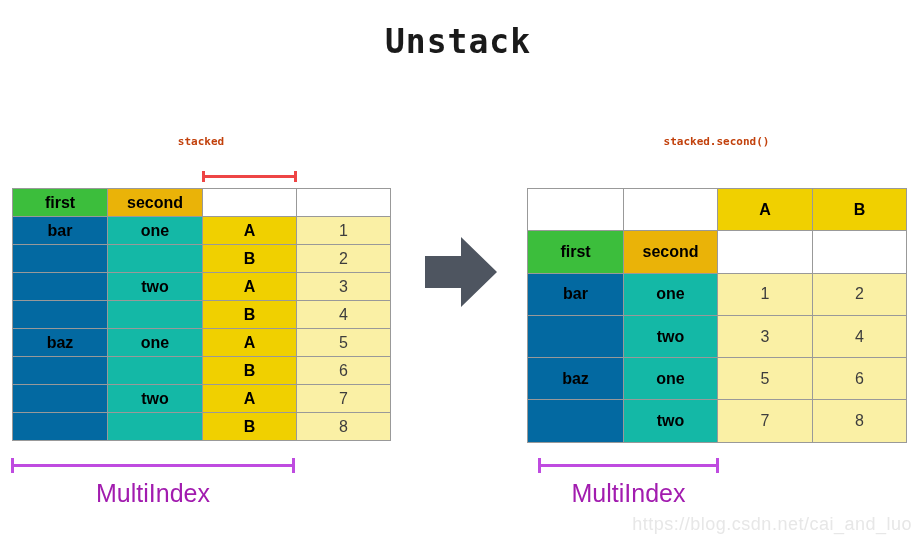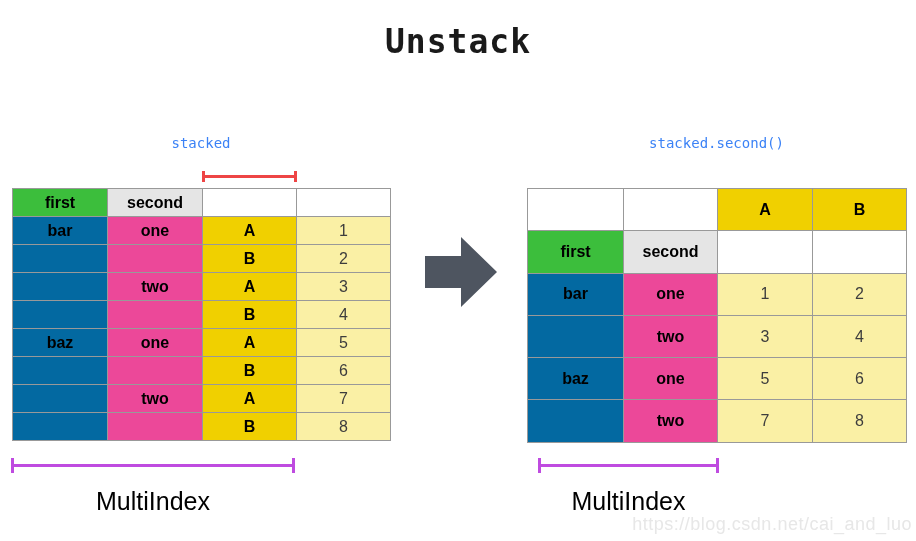--- a/index.html
+++ b/index.html
@@ -5,51 +5,51 @@
   * { margin:0; padding:0; box-sizing:border-box; }
   html,body { width:916px; height:541px; background:#ffffff; overflow:hidden; }
   .stage { position:relative; width:916px; height:433px; background:#fff;
            font-family:"Liberation Sans", sans-serif; }
 
   .title { position:absolute; top:22px; left:0; width:100%; text-align:center;
            font-family:"DejaVu Sans Mono", monospace; font-weight:600;
            font-size:33px; color:#1a1a1a; letter-spacing:1px; }
 
   .panel-label { position:absolute; text-align:center;
-           font-family:"DejaVu Sans Mono", monospace; font-size:14px; color:#3b82f6; }
+           font-family:"DejaVu Sans Mono", monospace; font-size:11px; color:#c2410c;font-weight:bold; }
   .label-left  { left:12px;  width:378px; top:135px; }
   .label-right { left:527px; width:379px; top:135px; }
 
   table { position:absolute; border-collapse:collapse; table-layout:fixed; }
   td { border:1px solid #999; text-align:center; vertical-align:middle;
        font-size:16px; overflow:hidden; }
   .t-left  { left:12px;  top:188px; }
   .t-right { left:527px; top:188px; }
   .t-left td  { height:28px; }
   .t-right td { height:42.3px; }
 
   .b { font-weight:bold; color:#000; }
   .v { font-weight:normal; color:#3d3d3d; }
   .c-green   { background:#3cbe3c; }
-  .c-lgreen  { background:#e5e5e5; }
+  .c-lgreen  { background:#eab308; }
   .c-blue    { background:#0369a1; }
-  .c-lblue   { background:#ec4899;margin-left:8px; }
+  .c-lblue   { background:#14b8a6;margin-left:8px; }
   .c-gold    { background:#f0d000; }
   .c-lyellow { background:#faf0a5; }
   .c-white   { background:#ffffff; }
 
   .bracket { position:absolute; border-left:3px solid; border-right:3px solid; }
   .bracket::before { content:""; position:absolute; left:0; right:0; top:50%;
                      margin-top:-1.5px; height:3px; background:currentColor; }
   .red-bracket     { color:#ee4545; left:202px; top:171px; width:95px; height:11px; }
   .mi-bracket-left { color:#bf4be0; left:11px;  top:458px; width:284px; height:15px; }
   .mi-bracket-right{ color:#bf4be0; left:538px; top:458px; width:181px; height:15px; }
 
   .mi-label { position:absolute; top:479px; text-align:center;
-              font-size:25px; color:#000000;margin-top:8px; }
+              font-size:25px; color:#a21caf; }
   .mi-label-left  { left:11px;  width:284px; }
   .mi-label-right { left:538px; width:181px; }
 
   .arrow { position:absolute; left:425px; top:237px; }
 
   .watermark { position:absolute; right:4px; top:514px; font-size:18px;
                color:#e7e7e7; letter-spacing:0.5px; }
 </style>
 </head>
 <body>

